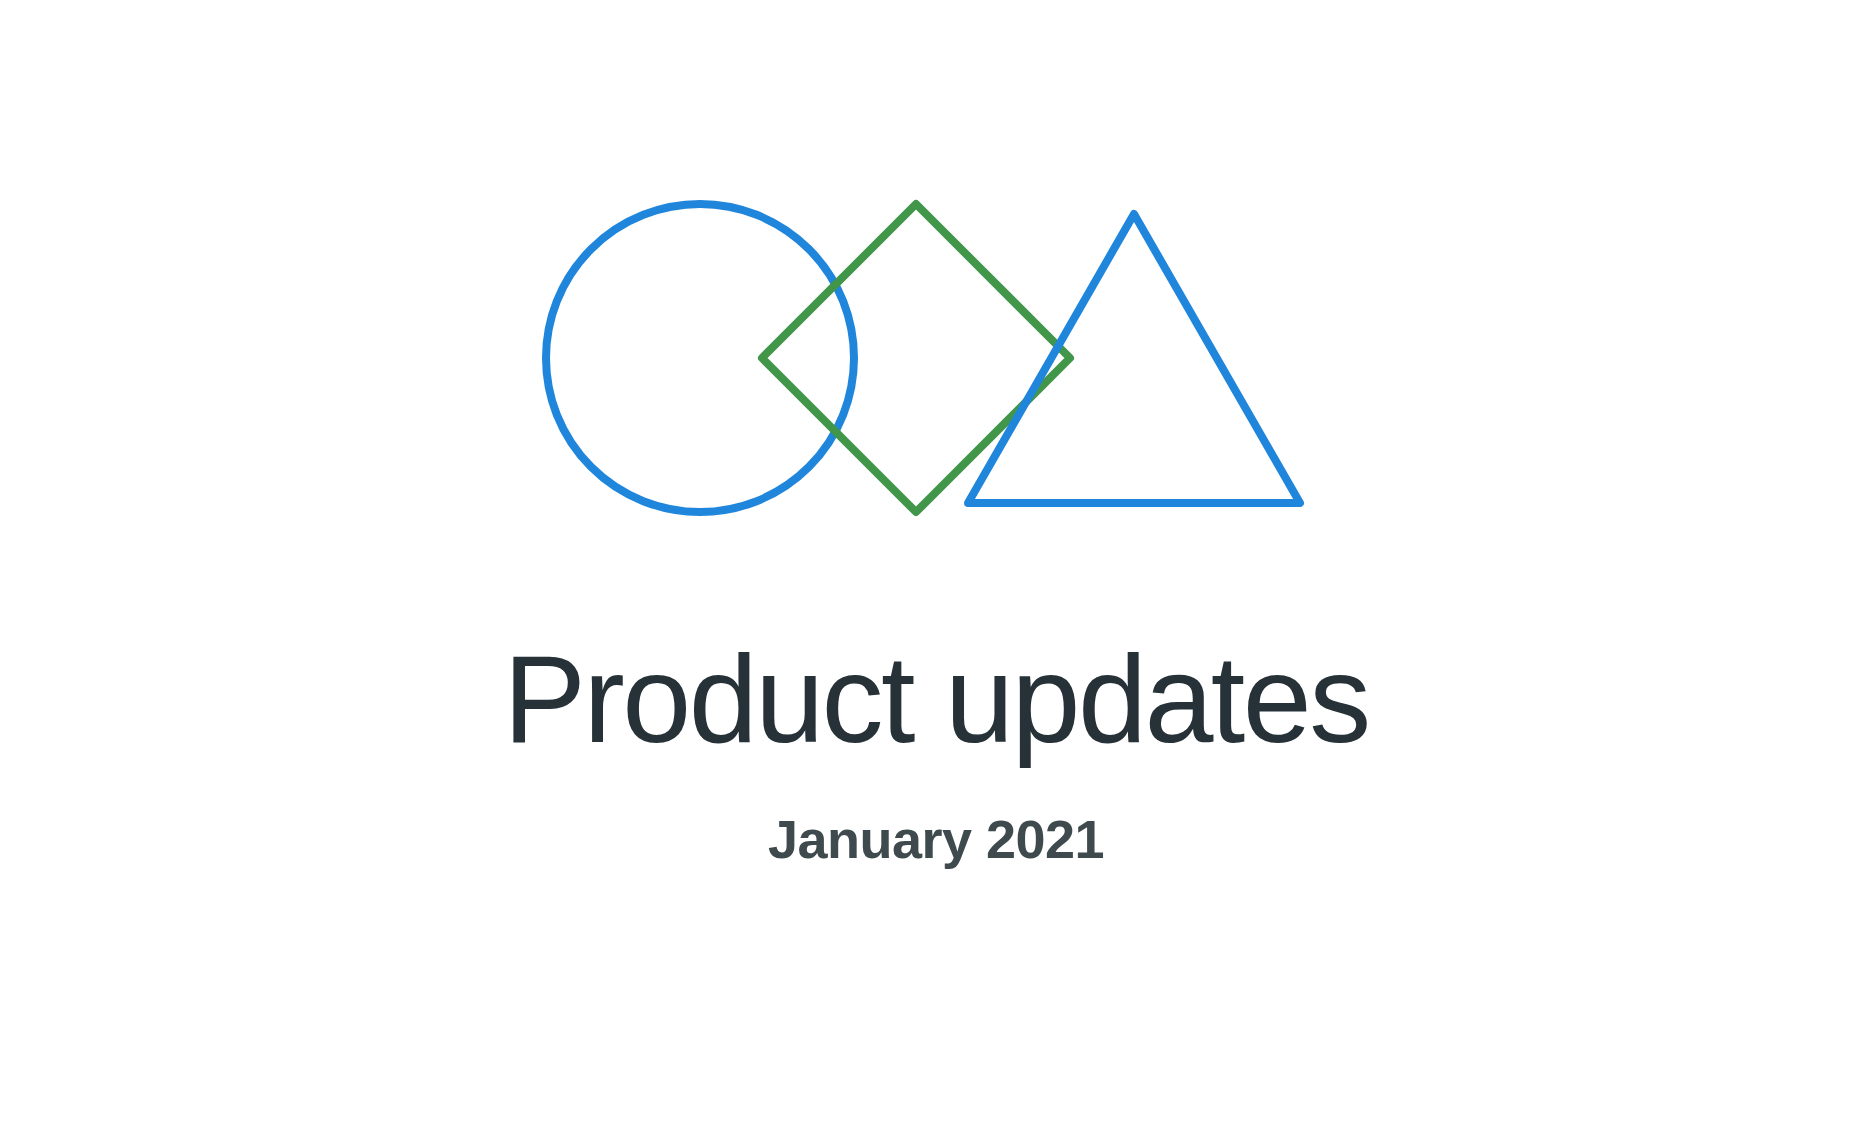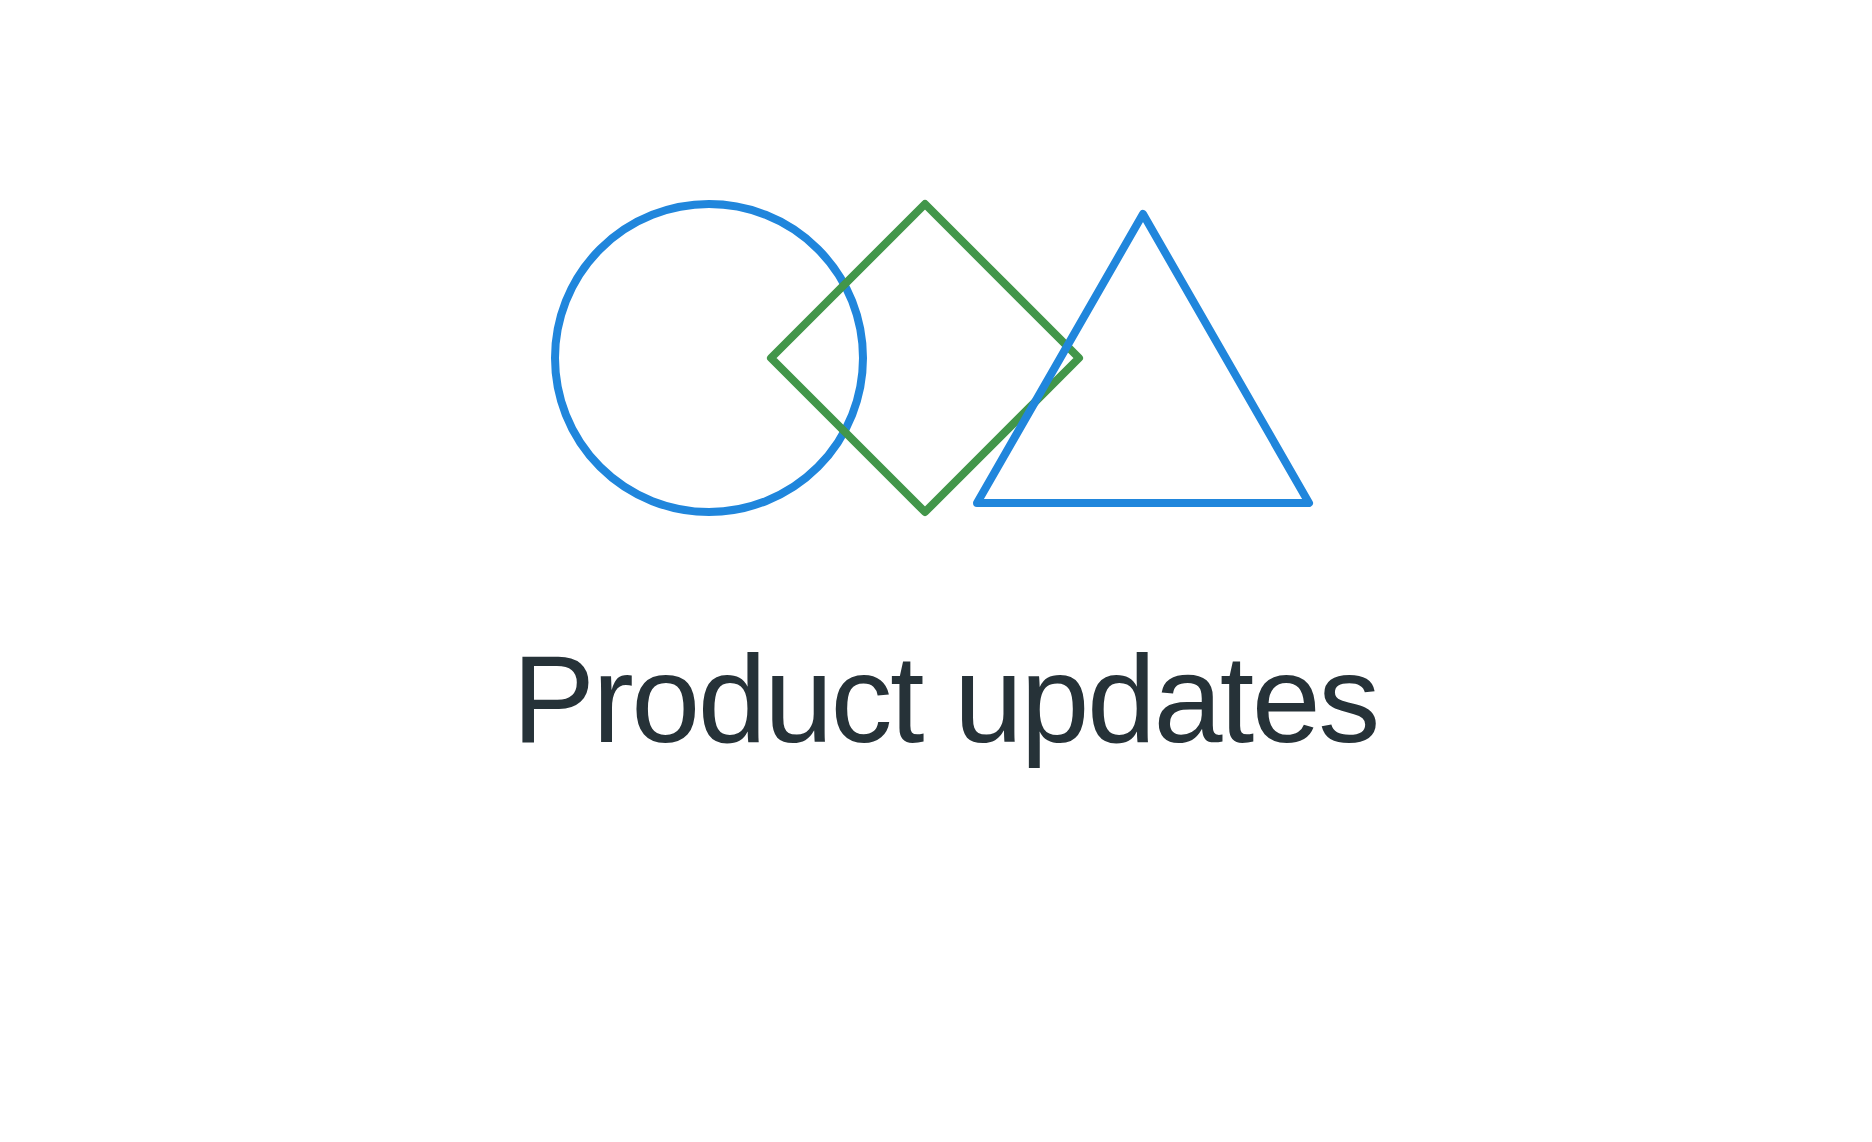--- a/index.html
+++ b/index.html
@@ -17,21 +17,20 @@
 
   .slide {
     position: relative;
     width: 1604px;
     height: 1142px;
     background: #ffffff;
     display: flex;
     flex-direction: column;
     align-items: center;
     box-sizing: border-box;
-    margin-left: 9px;
   }
 
   
   .logo-mark {
     position: absolute;
     left: 0;
     top: 0;
     width: 1872px;
     height: 560px;
     display: block;
@@ -80,15 +79,16 @@
 
     <circle cx="700" cy="358" r="154" fill="none" stroke="#2086DC" stroke-width="8" stroke-linecap="round" stroke-linejoin="round"></circle>
 
     <polygon points="916,204 1070,358 916,512 762,358" fill="none" stroke="#42964A" stroke-width="8" stroke-linecap="round" stroke-linejoin="round"></polygon>
 
     <polygon points="1134,214 1300,503 968,503" fill="none" stroke="#2086DC" stroke-width="8" stroke-linecap="round" stroke-linejoin="round"></polygon>
   </svg>
 
   <div class="headline-block">
     <h1 class="page-title" style="color: rgb(38, 50, 56);">Product updates</h1>
+    <div class="page-subtitle" style="color: rgb(62, 74, 77);">January 2021</div>
   </div>
 
 </div>
 
 </body></html>

